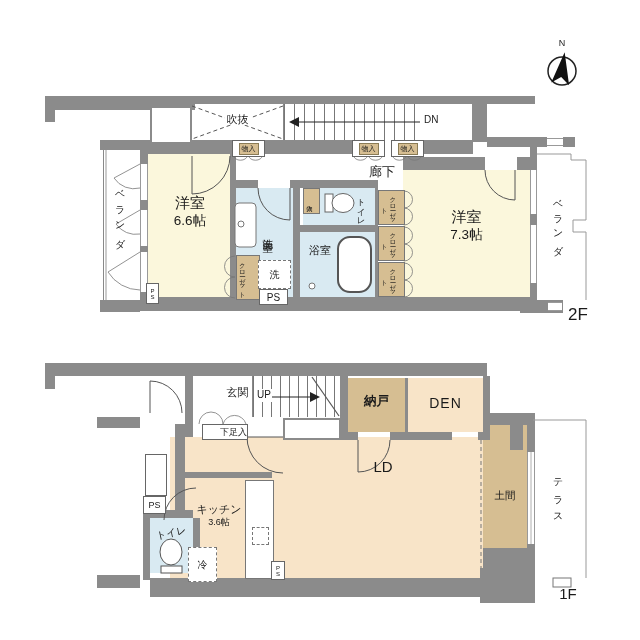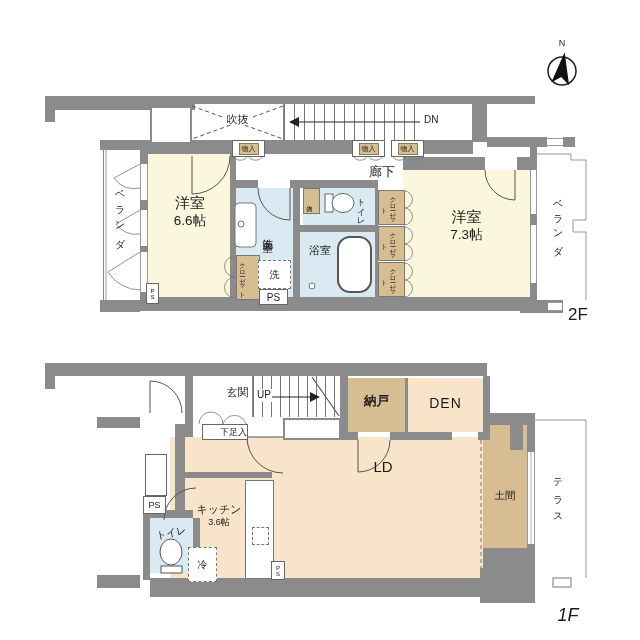--- a/index.html
+++ b/index.html
@@ -175,21 +175,21 @@
   <div class="lbl" style="left:323px;top:458px;width:120px;">
     <div style="font-size:15px;">LD</div>
     </div>
   <div class="lbl" style="left:194px;top:503px;width:50px;">
     <div style="font-size:11px;">キッチン</div>
     <div style="font-size:9px;">3.6帖</div>
     </div>
   <div class="lbl" style="left:150px;top:527px;width:43px;font-size:10px;transform:rotate(-12deg);">トイレ</div>
   <div class="lbl" style="left:483px;top:489px;width:44px;font-size:10.5px;">土間</div>
   <div class="lbl vt" style="left:551px;top:462px;height:70px;font-size:10px;letter-spacing:6px;">テラス</div>
-  <div class="lbl" style="left:548px;top:604px;width:40px;font-size:18px;font-style:italic;">1F</div>
+  <div class="lbl" style="left:548px;top:585px;width:40px;font-size:15px;">1F</div>
   <div class="lbl" style="left:554px;top:38px;width:16px;font-size:9px;">N</div>
 
   <svg class="ov" width="640" height="640" viewBox="0 0 640 640">
 
     <g>
       <circle cx="562" cy="71" r="14" fill="#fff" stroke="#222" stroke-width="1.5"></circle>
       <polygon points="562,52 571,84 562,77 553,84" fill="#111" transform="rotate(8 562 71)"></polygon>
     </g>
 
     <path d="M192,106 L283,139 M283,106 L192,139" stroke="#555" stroke-width="1" stroke-dasharray="4,3" fill="none"></path>

